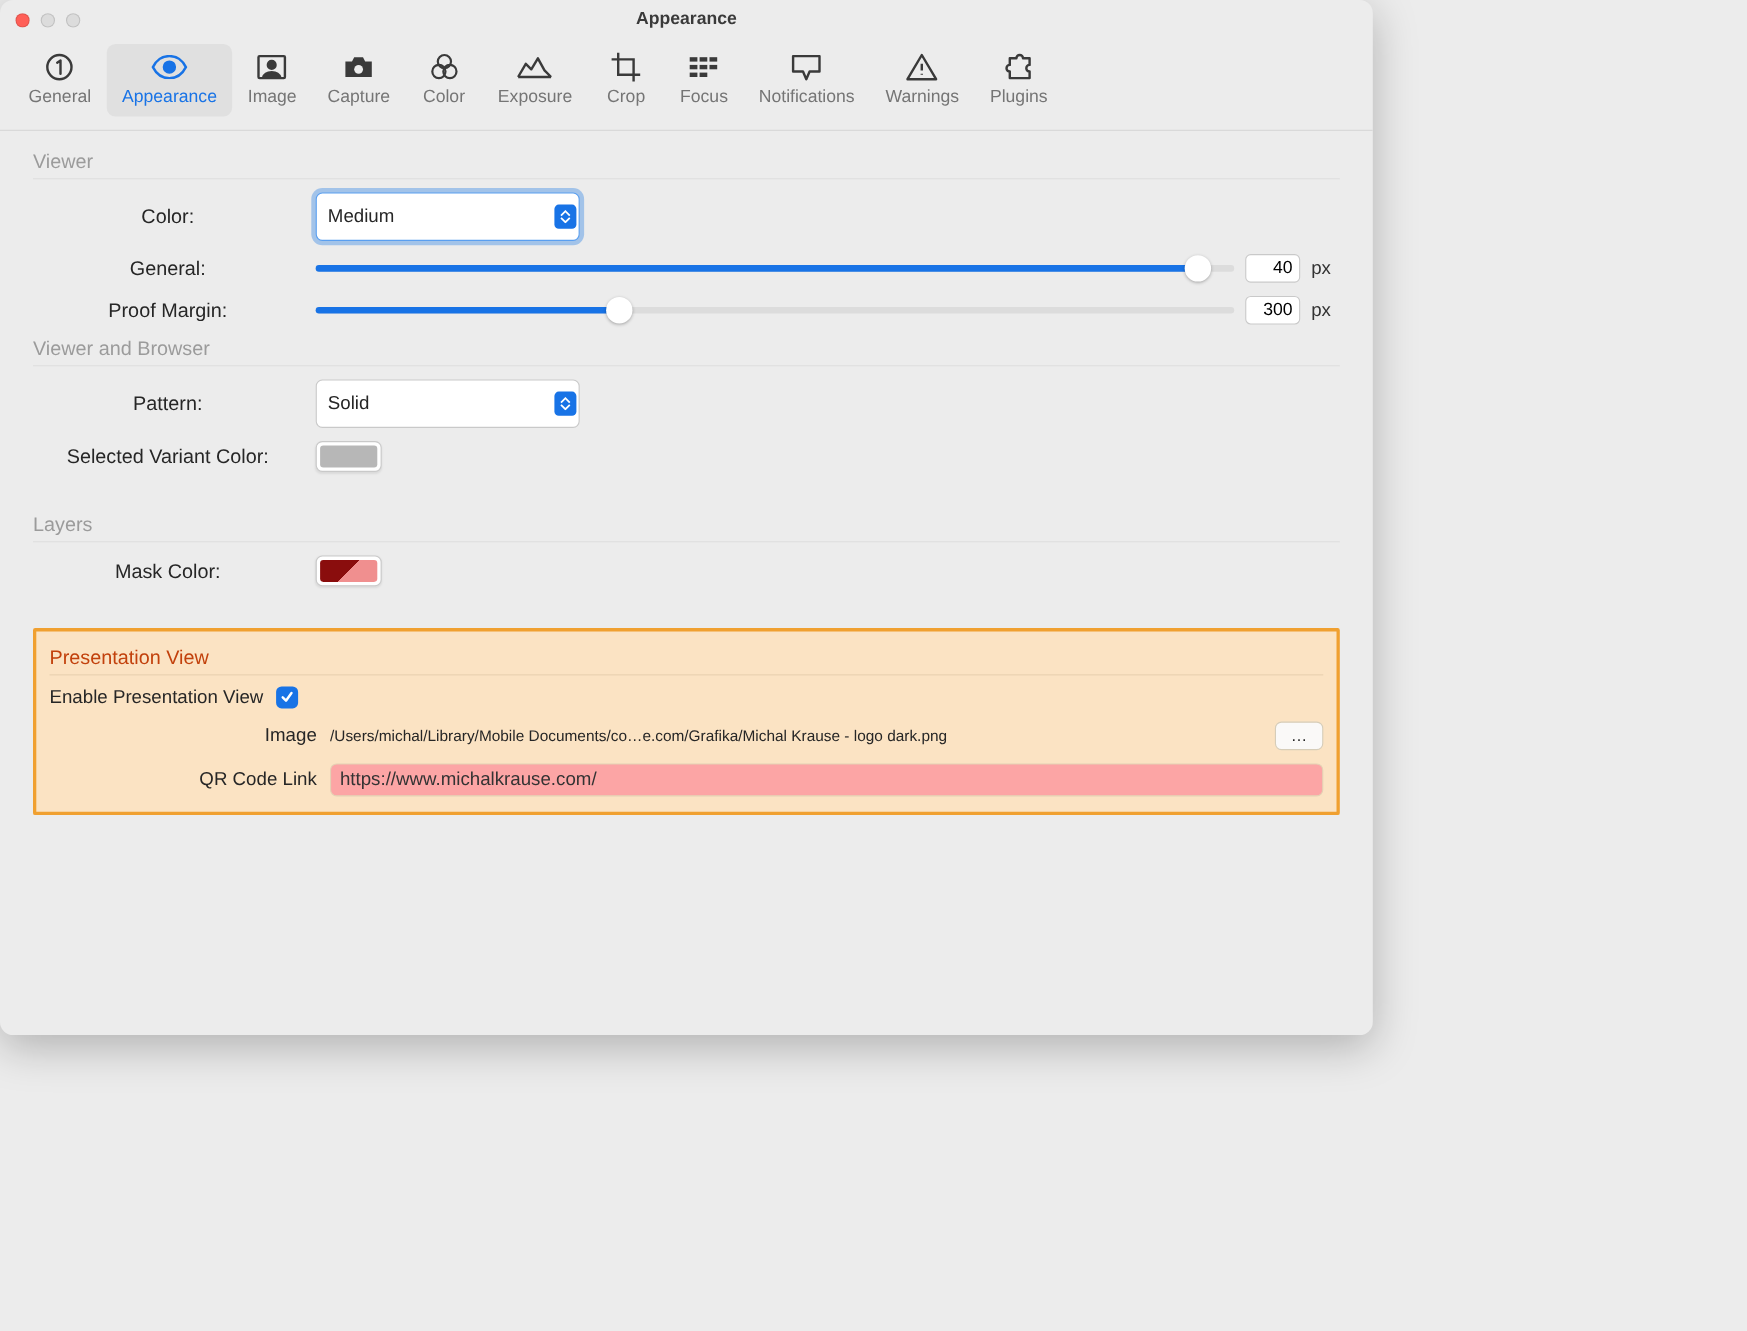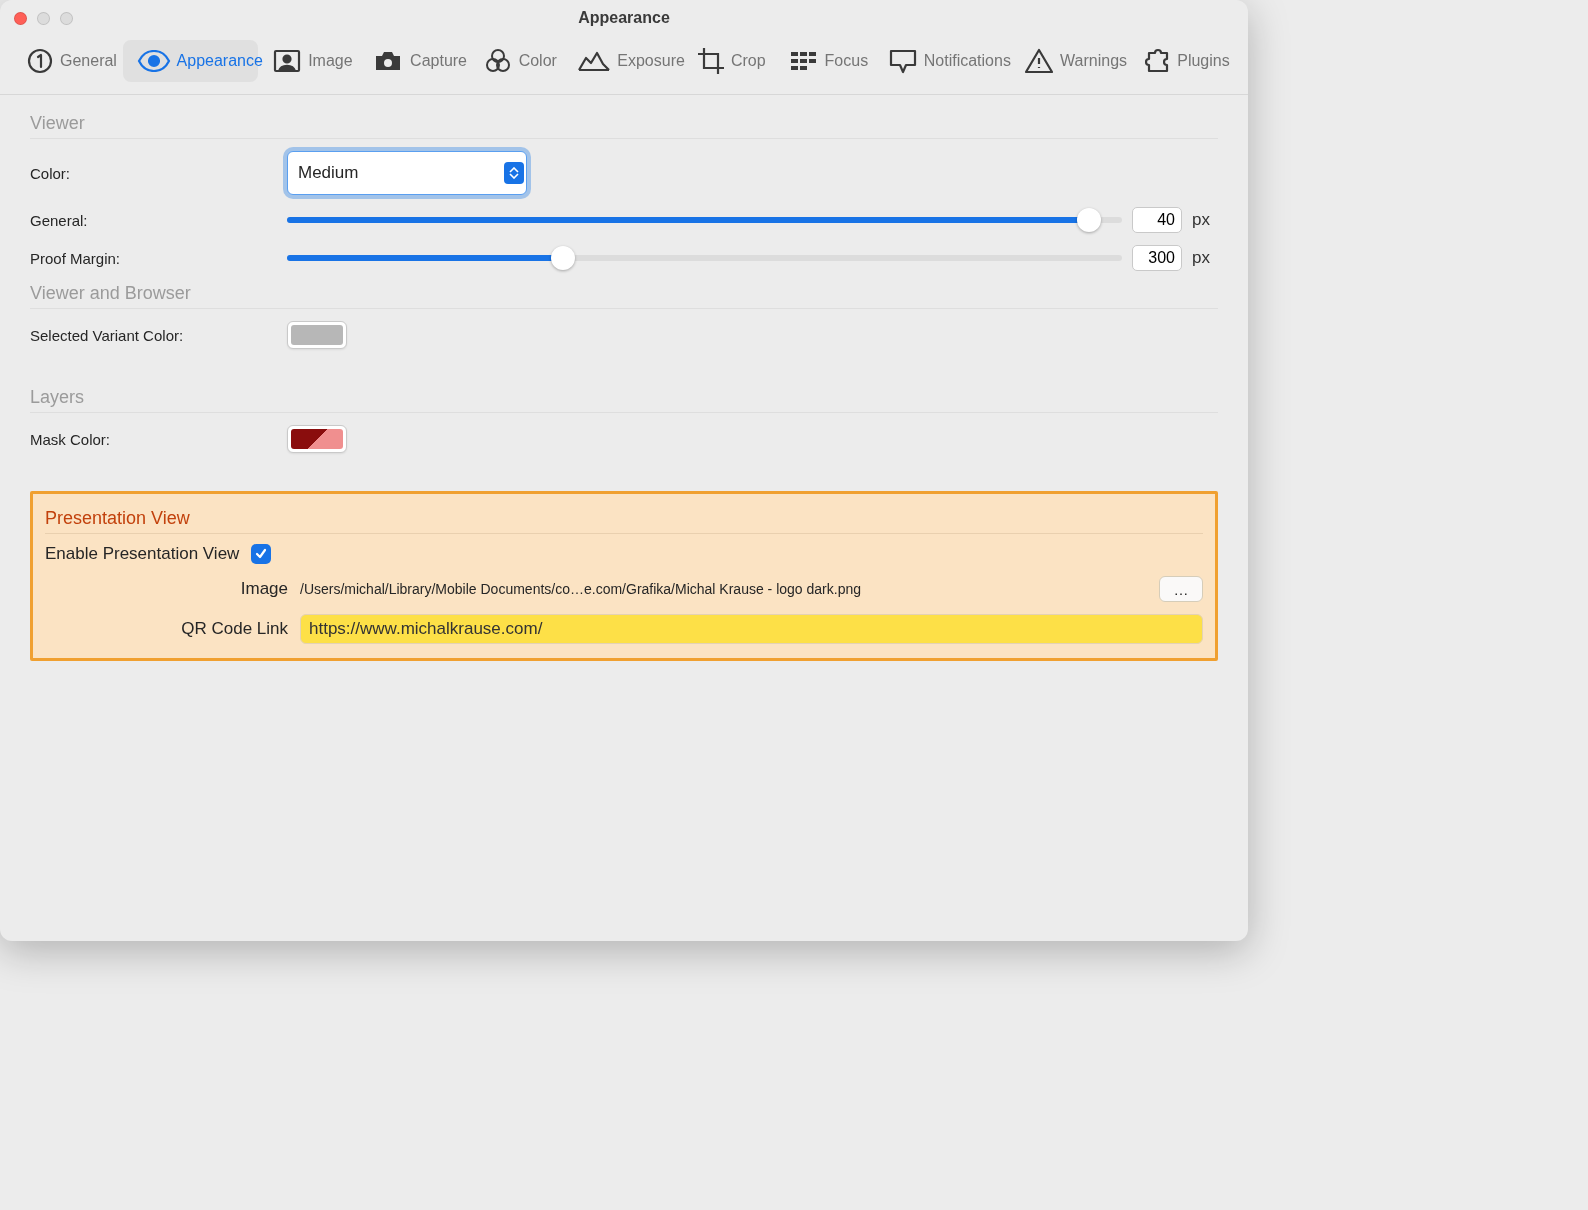--- a/index.html
+++ b/index.html
@@ -34,39 +34,39 @@
 .dot.grey { background: #dcdcdc; border: .5px solid rgba(0,0,0,.12);}
 .win-title {
   position: absolute; left: 0; right: 0; text-align: center;
   font-weight: 600; font-size: 16px; color: #3a3a3a;
 }
 .toolbar {
   display: flex; gap: 0; padding: 4px 12px 12px;
   border-bottom: 1px solid #d7d7d7;
 }
 .tb-item {
-  display: flex; flex-direction: row; align-items: center;
+  display: flex; flex-direction: column; align-items: center;
   gap: 6px; padding: 8px 14px; border-radius: 8px;
   font-size: 16px; color: #757575; cursor: default;
   min-width: 70px;
 }
 .tb-item.active {
   background: #e0e0e0; color: #1873e6;
 }
 .tb-item .ic { width: 34px; height: 26px; color: #3a3a3a; display:flex;align-items:center;justify-content:center;}
 .tb-item.active .ic { color: #1873e6; }
 .body { padding: 18px 30px 16px; }
 .section-title {
   font-size: 18px; color: #9b9b9b; font-weight: 400;
   border-bottom: 1px solid #dedede; padding-bottom: 4px; margin-bottom: 12px;
 }
 .row { display: flex; align-items: center; margin-bottom: 12px; }
 .label-col {
-  width: 257px; text-align: left; padding-right: 12px;
-  font-size: 15px; color: #262626;
+  width: 257px; text-align: center; padding-right: 12px;
+  font-size: 18px; color: #262626;
 }
 .select {
   display: flex; align-items: center; justify-content: space-between;
   width: 240px; height: 44px; background: #fff;
   border: 1px solid #c9c9c9; border-radius: 6px;
   padding: 0 2px 0 10px; font-size: 17px;
 }
 .select.focused {
   box-shadow: 0 0 0 4px rgba(26,119,230,.35);
   border-color: #5a9ff0;
@@ -119,21 +119,21 @@
   width:20px; height:20px; background:#1873e6; border-radius:5px;
   display:flex;align-items:center;justify-content:center;
 }
 .path-text { font-size:14px; color:#262626; flex:1; }
 .browse-btn {
   width:44px; height:26px; background:#faf9f8; border:1px solid #d6cdb9;
   border-radius:6px; display:flex;align-items:center;justify-content:center;
   font-size:15px; margin-left:18px;
 }
 .qr-input {
-  flex:1; height:30px; background:#fde047;
+  flex:1; height:30px; background:#fca5a5;
   border:1px solid #e4d2b4; border-radius:6px;
   padding:3px 8px; font-size:17px; color:#333;
 }
 .footer { display:flex; justify-content:flex-end; padding: 14px 30px 0; }
 .defaults-btn {
   height:30px; padding:4px 18px; background:#fff;
   border:1px solid #c9c9c9; border-radius:7px;
   font-size:16px; box-shadow: 0 1px 1px rgba(0,0,0,.06);
 }
 </style>
@@ -306,20 +306,34 @@
           <div class="fill" style="width:33%"></div>
           <div class="thumb" style="left:33%"></div>
         </div>
         <input class="val-box" value="300" style="">
         <span class="unit">px</span>
       </div>
     </div>
 
     <div class="section-title" style="margin-top:8px">Viewer and Browser</div>
 
+    <div class="row">
+      <div class="label-col">Pattern:</div>
+      <div class="select">
+        <span>Solid</span>
+        <span class="stepper-btn">
+          <svg width="10" height="6" viewBox="0 0 10 6">
+              <path d="M1 5 L5 1 L9 5" stroke="#fff" stroke-width="1.6" fill="none"></path>
+            </svg>
+          <svg width="10" height="6" viewBox="0 0 10 6">
+              <path d="M1 1 L5 5 L9 1" stroke="#fff" stroke-width="1.6" fill="none"></path>
+            </svg>
+        </span>
+      </div>
+    </div>
 
     <div class="row">
       <div class="label-col">Selected Variant Color:</div>
       <div class="color-well">
         <div class="inner" style="background:#b7b7b7"></div>
       </div>
     </div>
 
 
     <div class="space"></div>

